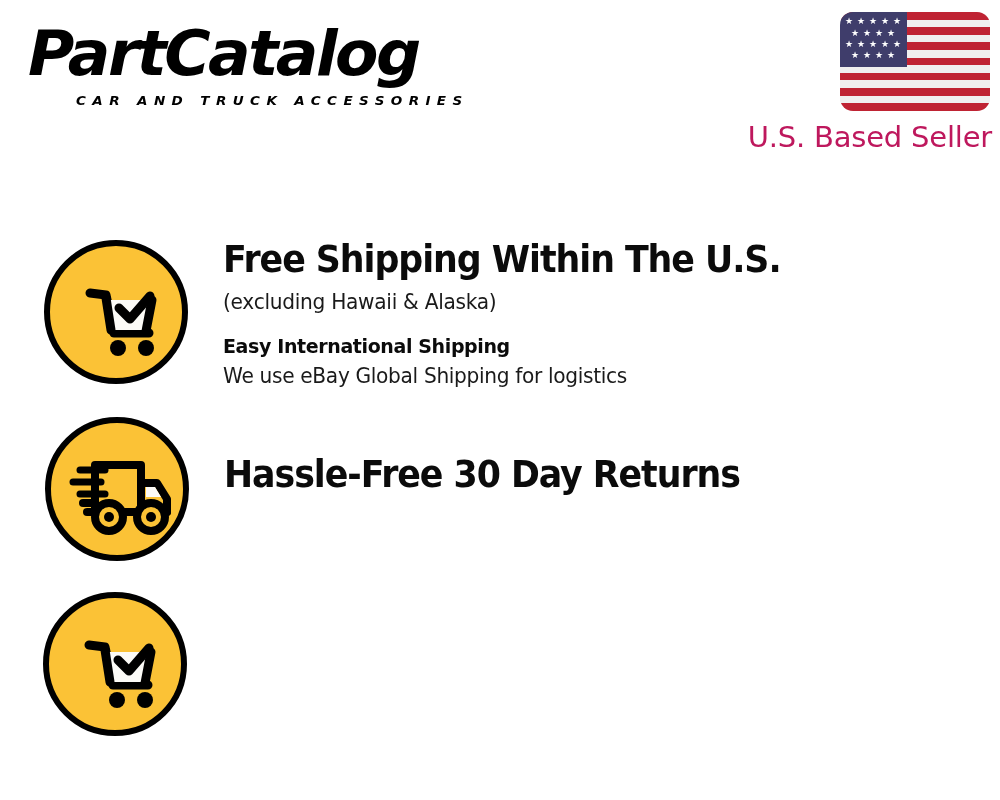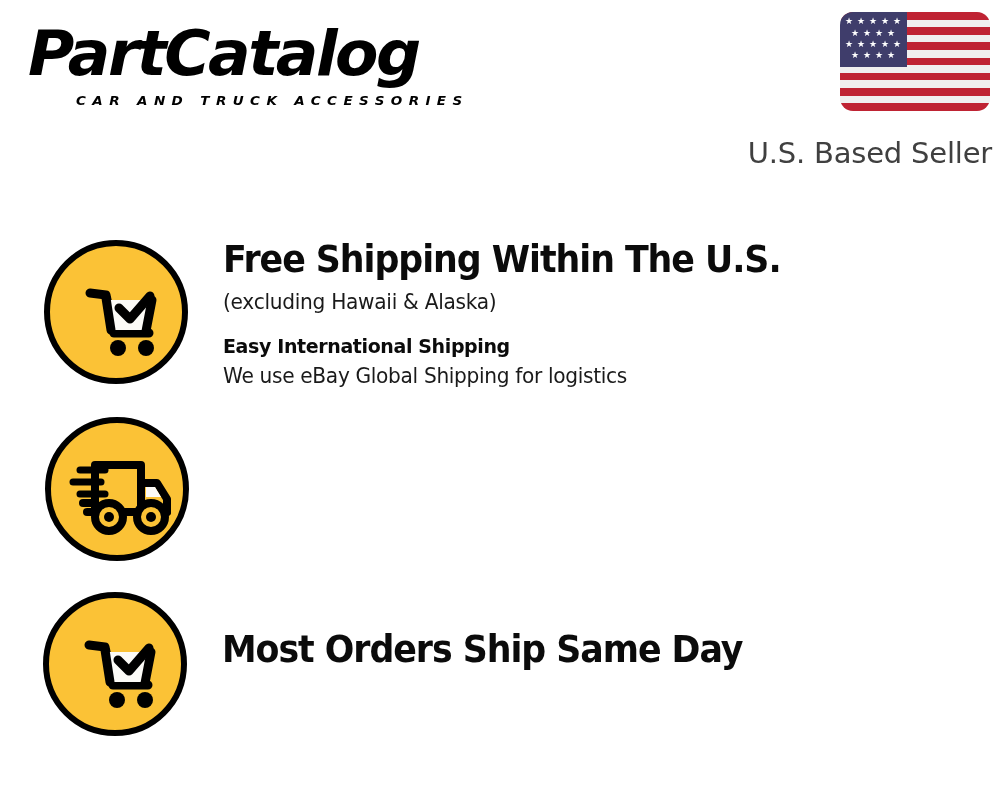--- a/index.html
+++ b/index.html
@@ -106,26 +106,26 @@
   .flag-canton .star {
     position: absolute;
     color: #ffffff;
     font-size: 9px;
     line-height: 9px;
   }
 
   .seller-text {
     position: absolute;
     right: 8px;
-    top: 128px;
+    top: 112px;
     font-family: "DejaVu Sans", sans-serif;
     font-weight: 400;
     font-size: 29px;
     line-height: 34px;
-    color: #404040;
+    color: #be185d;
     white-space: nowrap;
     letter-spacing: -0.2px;
   }
 
   
   .features {
     position: absolute;
     top: 238px;
     left: 0;
     width: 1000px;
@@ -307,34 +307,34 @@
           <path d="M98 68 L114 68 L124 84 L124 97 L98 97 Z" fill="none" stroke="#000000" stroke-width="8" stroke-linejoin="round"></path>
           <path d="M103 72 L112 72 L118 82 L103 82 Z" fill="#FCFBF7"></path>
           <path d="M40 88 L52 88" stroke="#000000" stroke-width="8" stroke-linecap="round"></path>
           <path d="M44 97 L124 97" stroke="#000000" stroke-width="8" stroke-linecap="round"></path>
           <circle cx="66" cy="102" r="14" fill="#FBC236" stroke="#000000" stroke-width="8"></circle>
           <circle cx="108" cy="102" r="14" fill="#FBC236" stroke="#000000" stroke-width="8"></circle>
           <circle cx="66" cy="102" r="5" fill="#000000"></circle>
           <circle cx="108" cy="102" r="5" fill="#000000"></circle>
         </svg>
       </div>
+      <div class="feature-text">
+        <div class="feat-title">Hassle-Free 30 Day Returns</div>
+      </div>
     </div>
 
     <div class="feature-row row-3">
       <div class="feature-icon">
         <svg viewBox="0 0 148 148" xmlns="http://www.w3.org/2000/svg">
           <circle cx="74" cy="74" r="69" fill="#FBC236" stroke="#000000" stroke-width="6"></circle>
           <path d="M48 55 L64 57 L72 95 L107 95" fill="none" stroke="#000000" stroke-width="9" stroke-linecap="round" stroke-linejoin="round"></path>
           <path d="M64 62 L112 62 L106 92 L70 92 Z" fill="#FCFBF7"></path>
           <path d="M69 92 L64 60" fill="none" stroke="#000000" stroke-width="9" stroke-linecap="round"></path>
           <path d="M110 62 L104 93" fill="none" stroke="#000000" stroke-width="9" stroke-linecap="round"></path>
           <path d="M77 70 L88 81 L108 58" fill="none" stroke="#000000" stroke-width="9" stroke-linecap="round" stroke-linejoin="round"></path>
           <circle cx="76" cy="110" r="8" fill="#000000"></circle>
           <circle cx="104" cy="110" r="8" fill="#000000"></circle>
         </svg>
       </div>
-      <div class="feature-text">
-        <div class="feat-title">Most Orders Ship Same Day</div>
-      </div>
     </div>
 
   </div>
 </div>
 
 </body></html>

